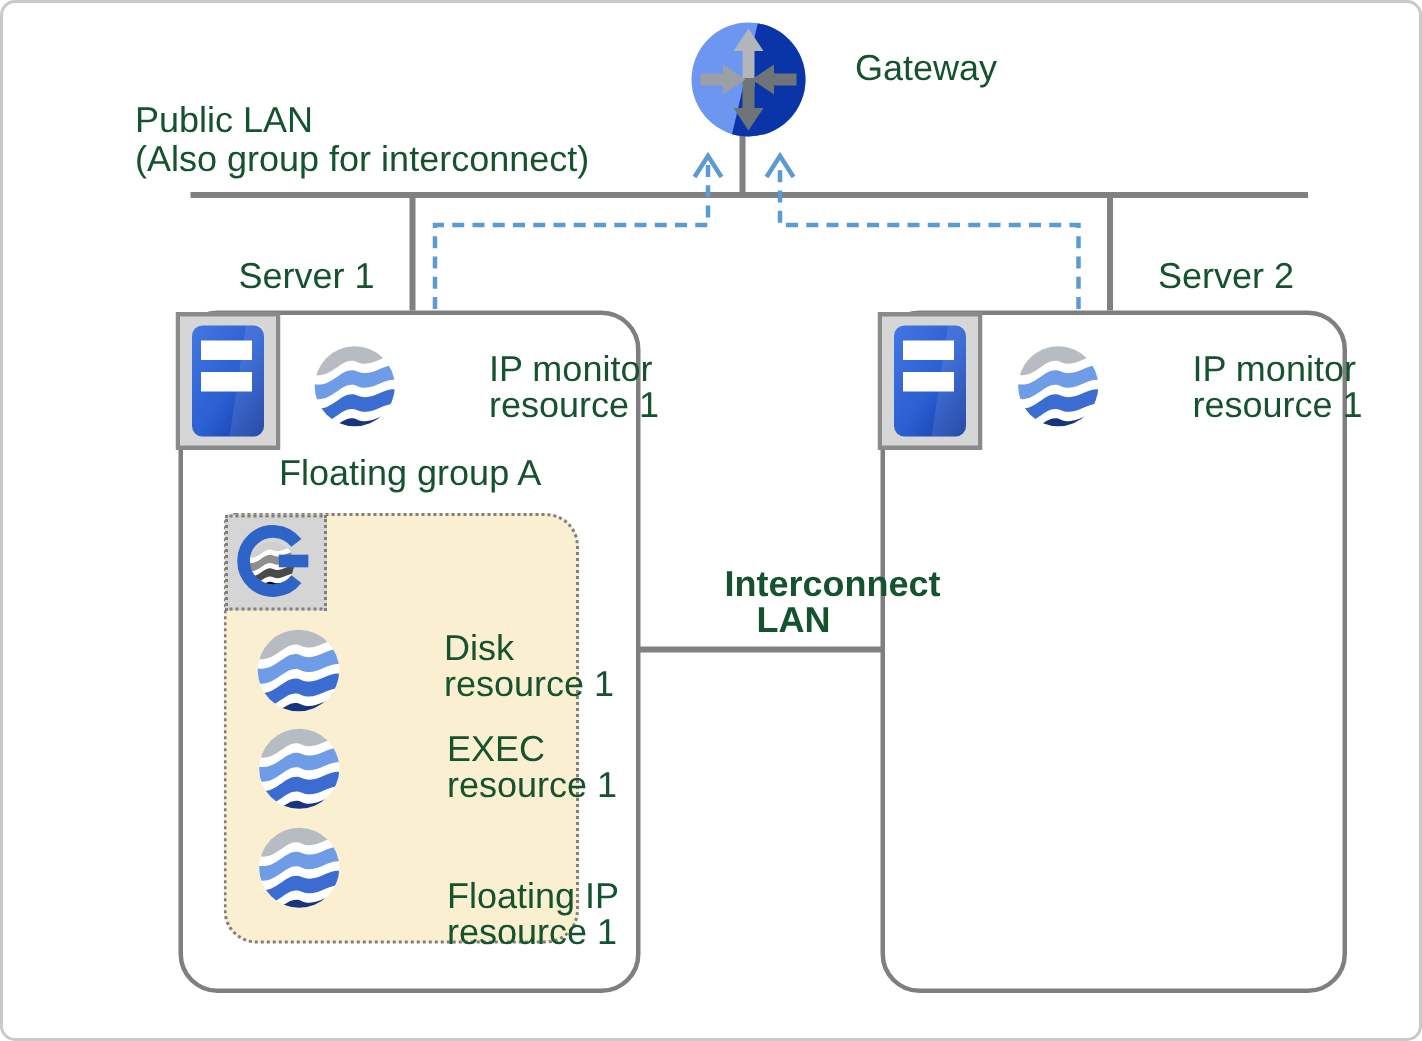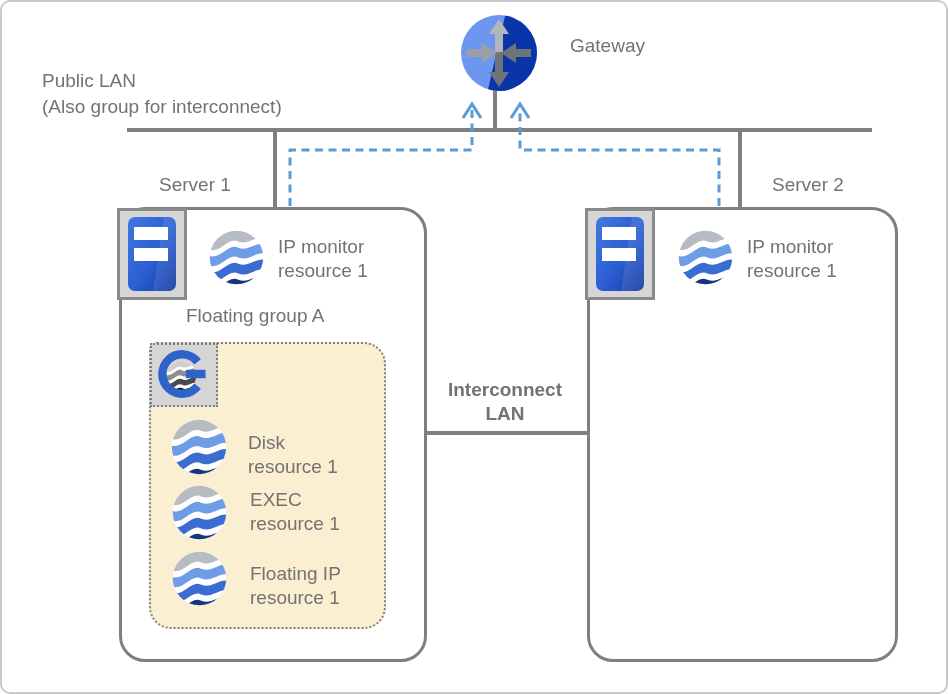--- a/index.html
+++ b/index.html
@@ -2,22 +2,22 @@
 <html><head>
 <meta charset="utf-8">
 <style>
   html,body{margin:0;padding:0;background:#ffffff;}
   #canvas{
     position:relative;width:944px;height:690px;margin:0;
     background:#ffffff;border:2px solid #c9c9c9;border-radius:10px;
     font-family:"Liberation Sans",sans-serif;color:#141414;overflow:hidden;
   }
   .abs{position:absolute;}
-  .lbl{position:absolute;font-size:19px;line-height:24px;white-space:nowrap;color:#737373;}
-  .lbl span{display:block;}
+  .lbl{position:absolute;font-size:24px;line-height:24px;white-space:nowrap;color:#14532d;}
+  .lbl span{display:block;margin-left:48px;}
   svg.layer{position:absolute;left:0;top:0;width:948px;height:694px;pointer-events:none;}
   .server-box{
     position:absolute;background:#ffffff;border:3px solid #7f7f7f;border-radius:26px;
   }
   .group-box{
     position:absolute;left:147px;top:340px;width:237px;height:287px;
     background:#fbefd2;border:2px dotted #7f7f7f;border-radius:8px 22px 22px 22px;
     box-sizing:border-box;
   }
   .gicon-box{
@@ -156,37 +156,37 @@
 
   <div class="group-box"></div>
   <div class="gicon-box"></div>
   <svg class="abs" style="left:152px;top:342px;width:60px;height:60px">
       <use href="#glogo"></use>
     </svg>
 
   <svg class="abs" style="left:168px;top:416px;width:58px;height:58px">
       <use href="#globe"></use>
     </svg>
-  <div class="lbl" style="left:246px;top:429px">
+  <div class="lbl" style="left:246px;top:419px">
     <span>Disk</span>
     <span>resource 1</span>
   </div>
 
   <svg class="abs" style="left:169px;top:482px;width:57px;height:57px">
       <use href="#globe"></use>
     </svg>
   <div class="lbl" style="left:248px;top:486px">
     <span>EXEC</span>
     <span>resource 1</span>
   </div>
 
   <svg class="abs" style="left:169px;top:548px;width:57px;height:57px">
       <use href="#globe"></use>
     </svg>
-  <div class="lbl" style="left:248px;top:560px">
+  <div class="lbl" style="left:248px;top:584px">
     <span>Floating IP</span>
     <span>resource 1</span>
   </div>
 
   <div class="lbl center" style="left:433px;top:376px;width:140px">
     <span>Interconnect</span>
     <span>LAN</span>
   </div>
 
 </div>

